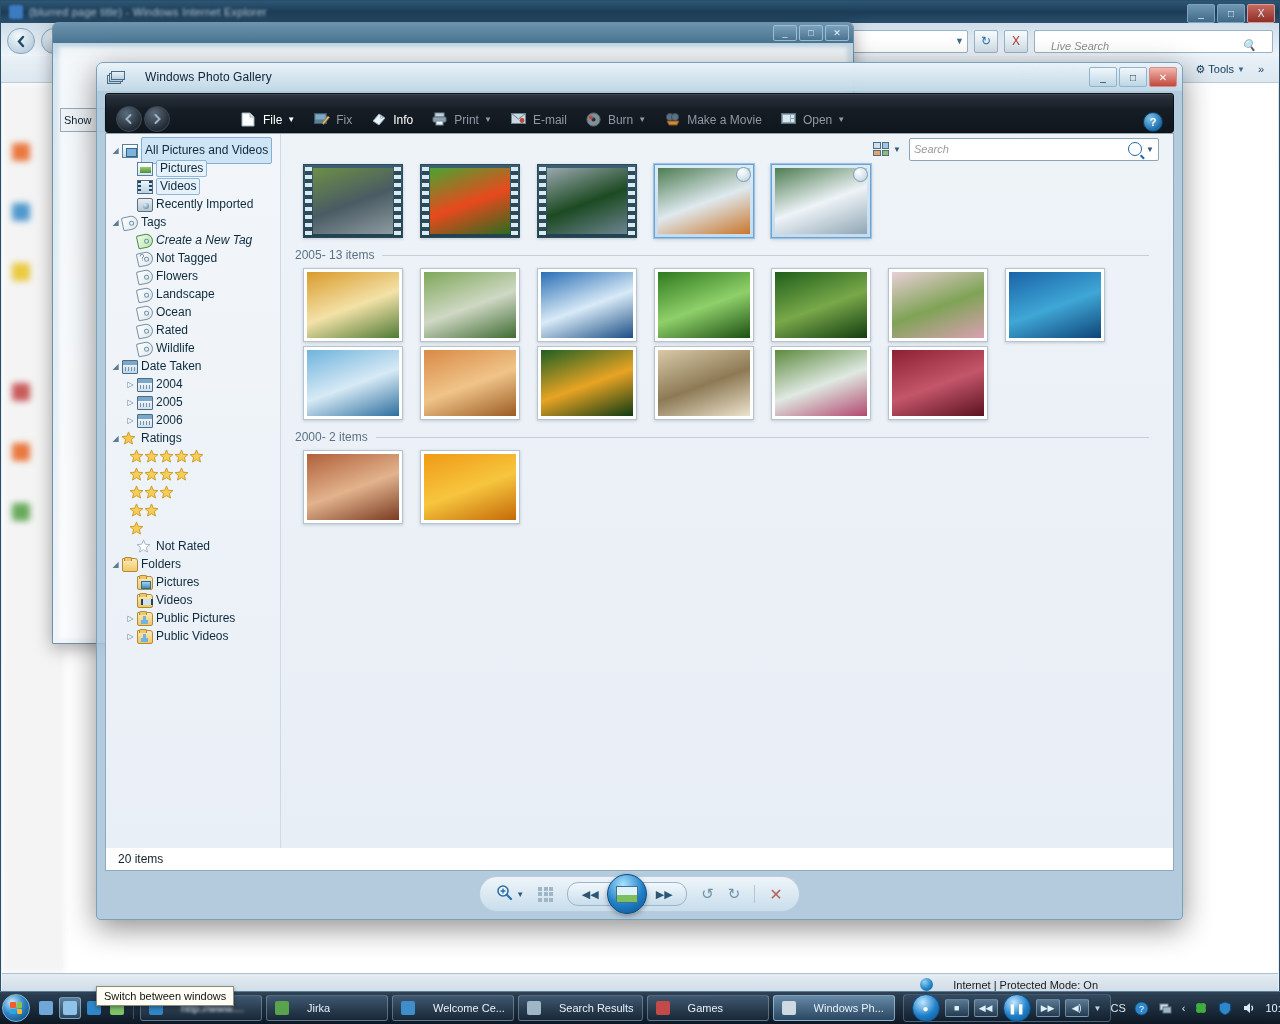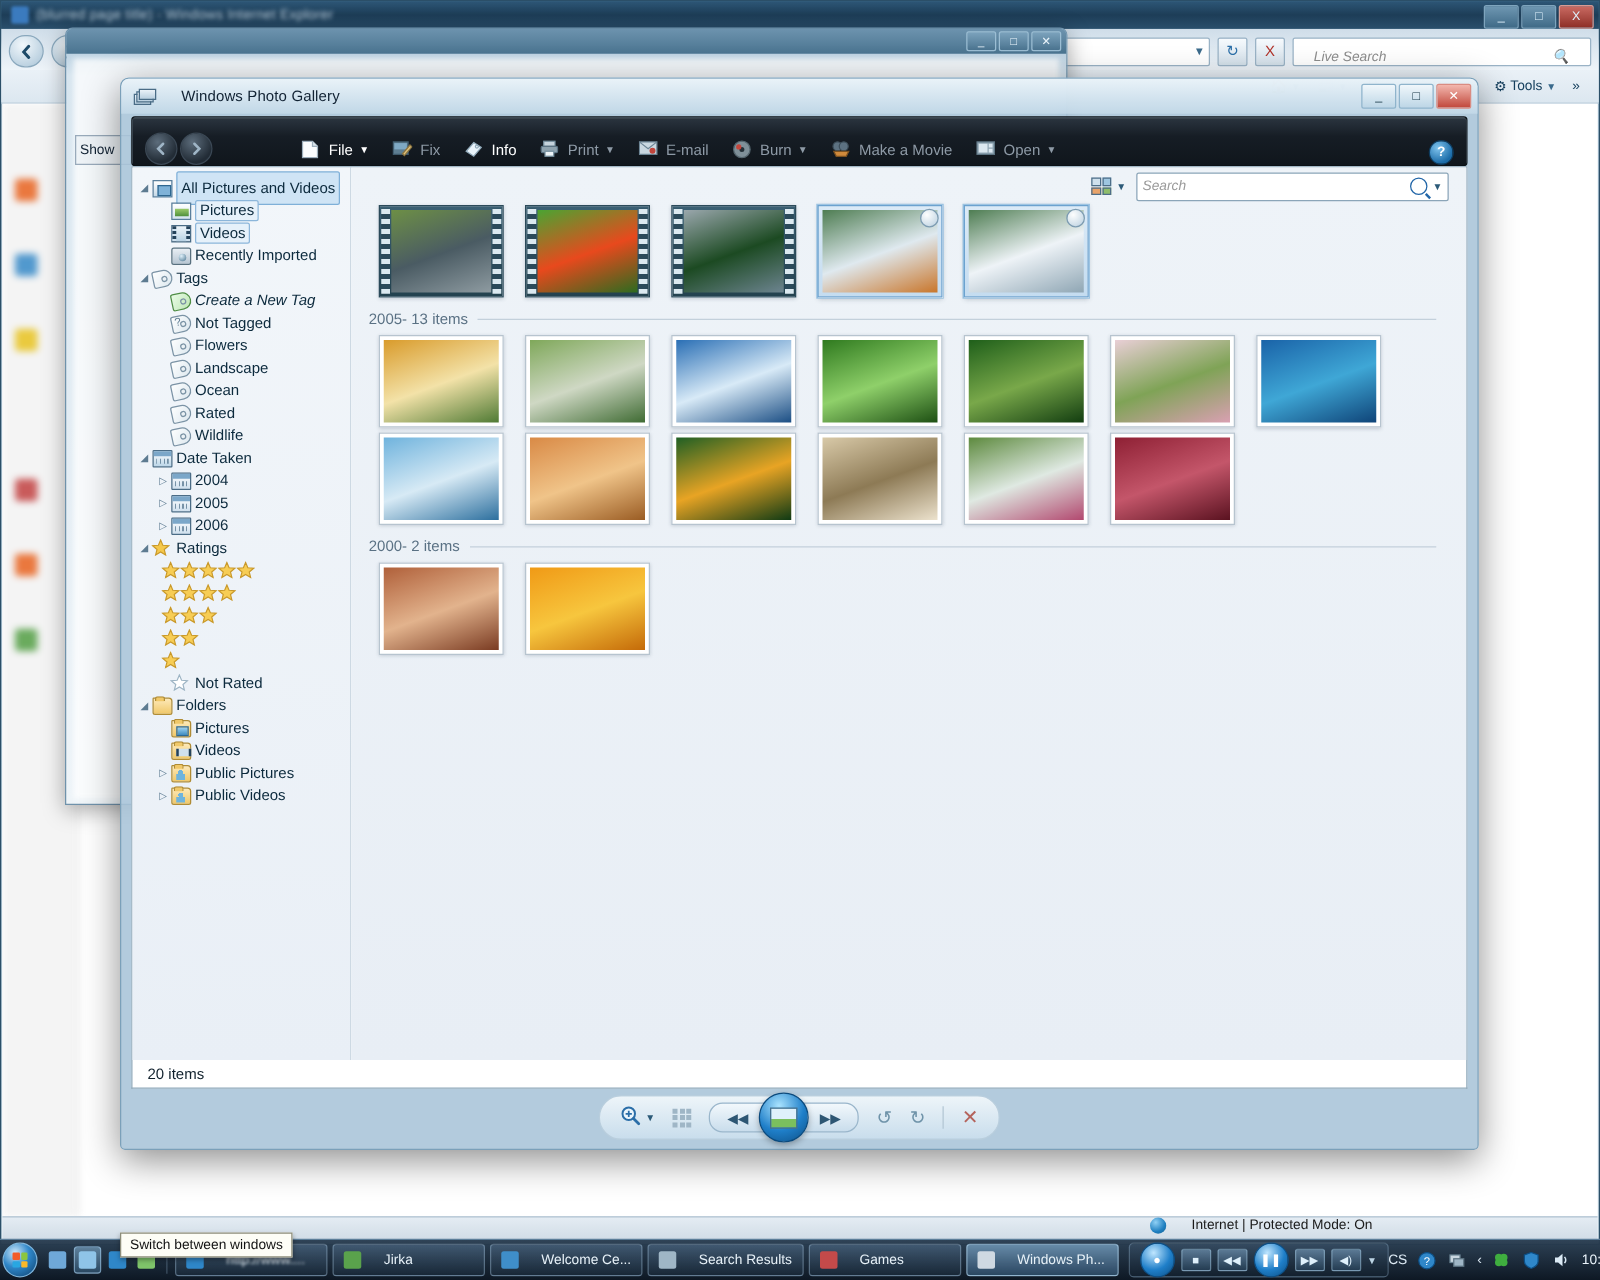--- a/index.html
+++ b/index.html
@@ -41,21 +41,21 @@
      justify-content:space-between;}
   .ie-cmdrow{height:26px;display:flex;align-items:center;justify-content:flex-end;gap:3px;
      padding:0 10px;background:linear-gradient(180deg,#eaf1f7,#dce7f0);
      border-bottom:1px solid #b9ccda;color:#16405e;font-size:11px;}
   .cmd{display:flex;align-items:center;gap:3px;padding:2px 5px;border-radius:2px;}
   .cmd .car{font-size:8px;color:#3a6a8c;}
   .ie-page-body{position:absolute;left:1px;right:1px;top:82px;bottom:22px;
      background:#fff;overflow:hidden;}
   .ie-status{position:absolute;left:1px;right:1px;bottom:0;height:21px;
      background:linear-gradient(180deg,#e4ecf3,#cdd9e4);border-top:1px solid #adc0cf;
-     display:flex;justify-content:flex-end;padding-right:180px;
+     display:flex;align-items:center;justify-content:flex-end;padding-right:180px;
      font-size:11px;color:#1a1a1a;gap:20px;}
   .globe{width:13px;height:13px;border-radius:50%;
      background:radial-gradient(circle at 35% 30%,#8fd0f5,#1f7fc0 60%,#16608f);}
 
   
   .blurpage{position:absolute;left:0;top:0;right:0;bottom:0;filter:blur(3px);opacity:.9;}
   .bp-left{position:absolute;left:0;top:0;width:60px;bottom:0;background:#f3f3f3;border-right:1px solid #ddd;}
   .bp-chip{position:absolute;left:10px;width:18px;height:18px;border-radius:3px;}
   .bp-hdr{position:absolute;left:70px;top:6px;width:420px;height:14px;background:#c9d6e2;border-radius:2px;}
 

